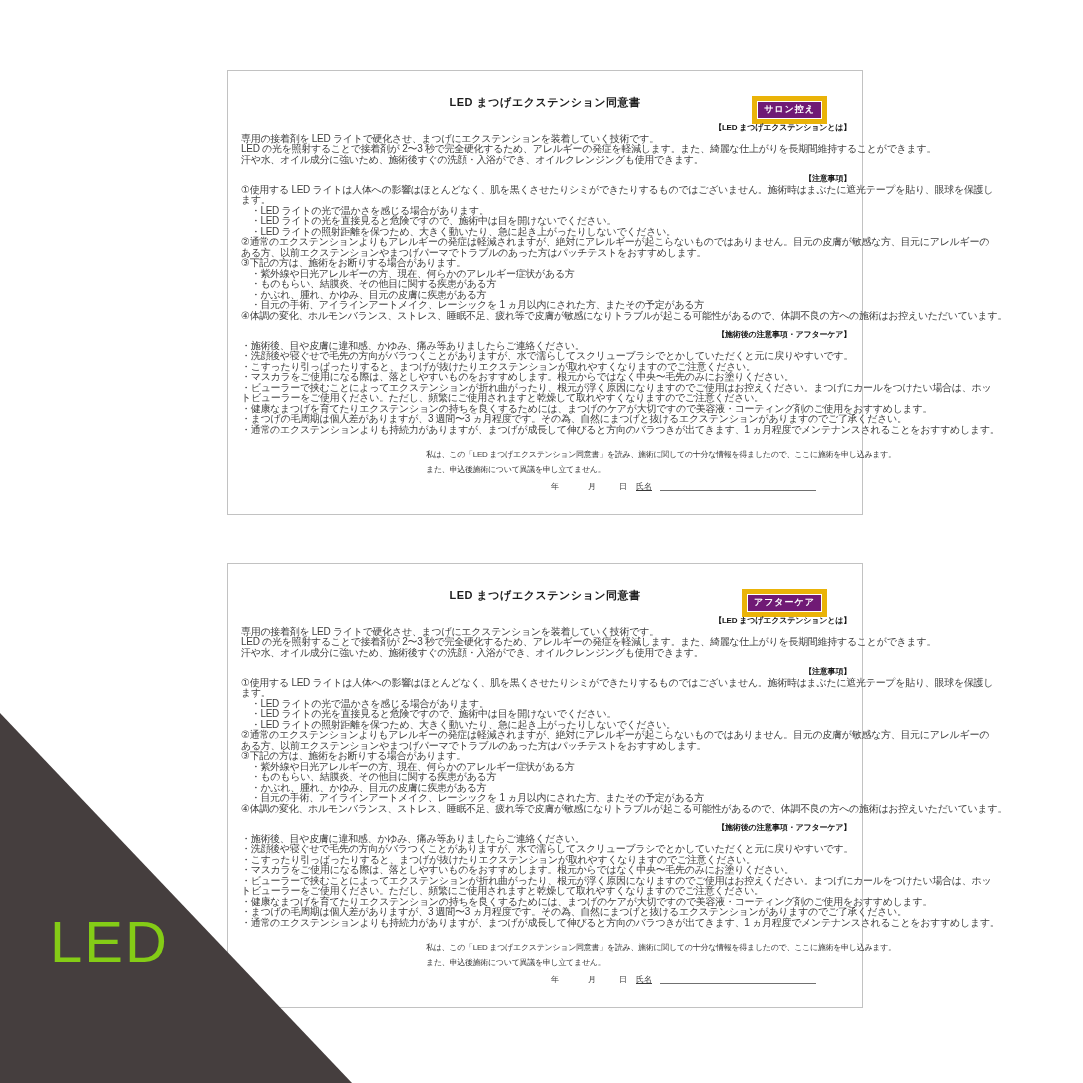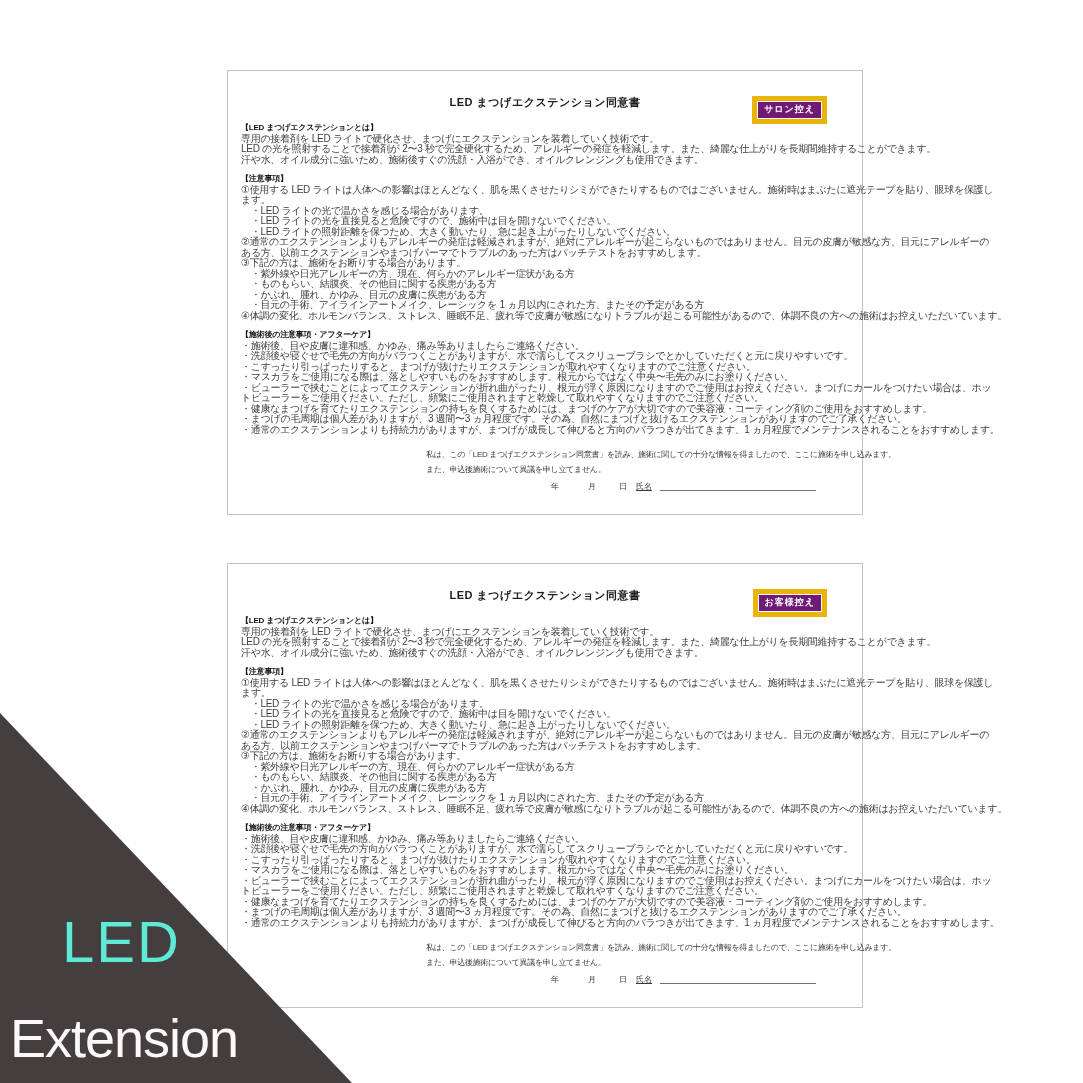--- a/index.html
+++ b/index.html
@@ -31,21 +31,21 @@
     padding:2px 7px 3px 7px;
     border:5px solid #eab308;
     box-shadow: inset 0 0 0 1px #ffffff;
     white-space:nowrap;
     margin-left:44px;
   }
 
   .content { position:absolute; top:52px; left:13px; right:11px; }
   .sec-heading {
     font-size:8px; line-height:10.5px; font-weight:bold;
-    color:#141414; white-space:pre; margin-top:9px; letter-spacing:-0.2px;
+    color:#141414; white-space:pre; margin-top:9px; letter-spacing:-0.2px;text-align:right;
   }
   .sec-heading:first-child { margin-top:0; }
   .line {
     font-size:10px; line-height:10.5px; color:#3d3d3d;
     white-space:pre; letter-spacing:-0.3px;
   }
 
   .closing {
     position:absolute; top:376px; left:182px; right:12px;
     font-size:8px; line-height:15px; color:#383838; letter-spacing:-0.3px;margin-left:16px;
@@ -60,23 +60,23 @@
   .sig-name  { left:408px;text-decoration:underline; }
   .sig-line  { left:432px; width:156px; height:10px; border-bottom:1px solid #707070; }
 
   
   .corner {
     position:absolute; left:0; top:713px; width:352px; height:370px;
     background:#453e3e;
     clip-path: polygon(0 0, 100% 100%, 0 100%);
   }
   .corner-led {
-    position:absolute; left:62px; top:200px;
+    position:absolute; left:50px; top:200px;
     font-size:58px; line-height:1; font-weight:normal;
-    color:#5eead4; letter-spacing:2px;
+    color:#84cc16; letter-spacing:2px;
   }
   .corner-ext {
     position:absolute; left:10px; top:298px;
     font-size:54px; line-height:1; font-weight:normal;
     color:#faf8f8; letter-spacing:-1px;
   }
 </style>
 </head>
 <body>
 
@@ -123,21 +123,21 @@
       <span class="sig-year">年</span>
       <span class="sig-month">月</span>
       <span class="sig-day">日</span>
       <span class="sig-name">氏名</span>
       <span class="sig-line"></span>
     </div>
   </section>
 
   <section class="page p2">
     <h1 class="doc-title">LED まつげエクステンション同意書</h1>
-    <div class="badge">お客様控え</div>
+    <div class="badge">アフターケア</div>
     <div class="content">
         <div class="sec-heading">【LED まつげエクステンションとは】</div>
         <div class="line">専用の接着剤を LED ライトで硬化させ、まつげにエクステンションを装着していく技術です。</div>
         <div class="line">LED の光を照射することで接着剤が 2〜3 秒で完全硬化するため、アレルギーの発症を軽減します。また、綺麗な仕上がりを長期間維持することができます。</div>
         <div class="line">汗や水、オイル成分に強いため、施術後すぐの洗顔・入浴ができ、オイルクレンジングも使用できます。</div>
         <div class="sec-heading">【注意事項】</div>
         <div class="line">①使用する LED ライトは人体への影響はほとんどなく、肌を黒くさせたりシミができたりするものではございません。施術時はまぶたに遮光テープを貼り、眼球を保護し</div>
         <div class="line">ます。</div>
         <div class="line">　・LED ライトの光で温かさを感じる場合があります。</div>
         <div class="line">　・LED ライトの光を直接見ると危険ですので、施術中は目を開けないでください。</div>
@@ -169,16 +169,15 @@
       <span class="sig-year">年</span>
       <span class="sig-month">月</span>
       <span class="sig-day">日</span>
       <span class="sig-name">氏名</span>
       <span class="sig-line"></span>
     </div>
   </section>
 
   <div class="corner">
     <div class="corner-led">LED</div>
-    <div class="corner-ext">Extension</div>
   </div>
 
 </div>
 
 </body></html>

